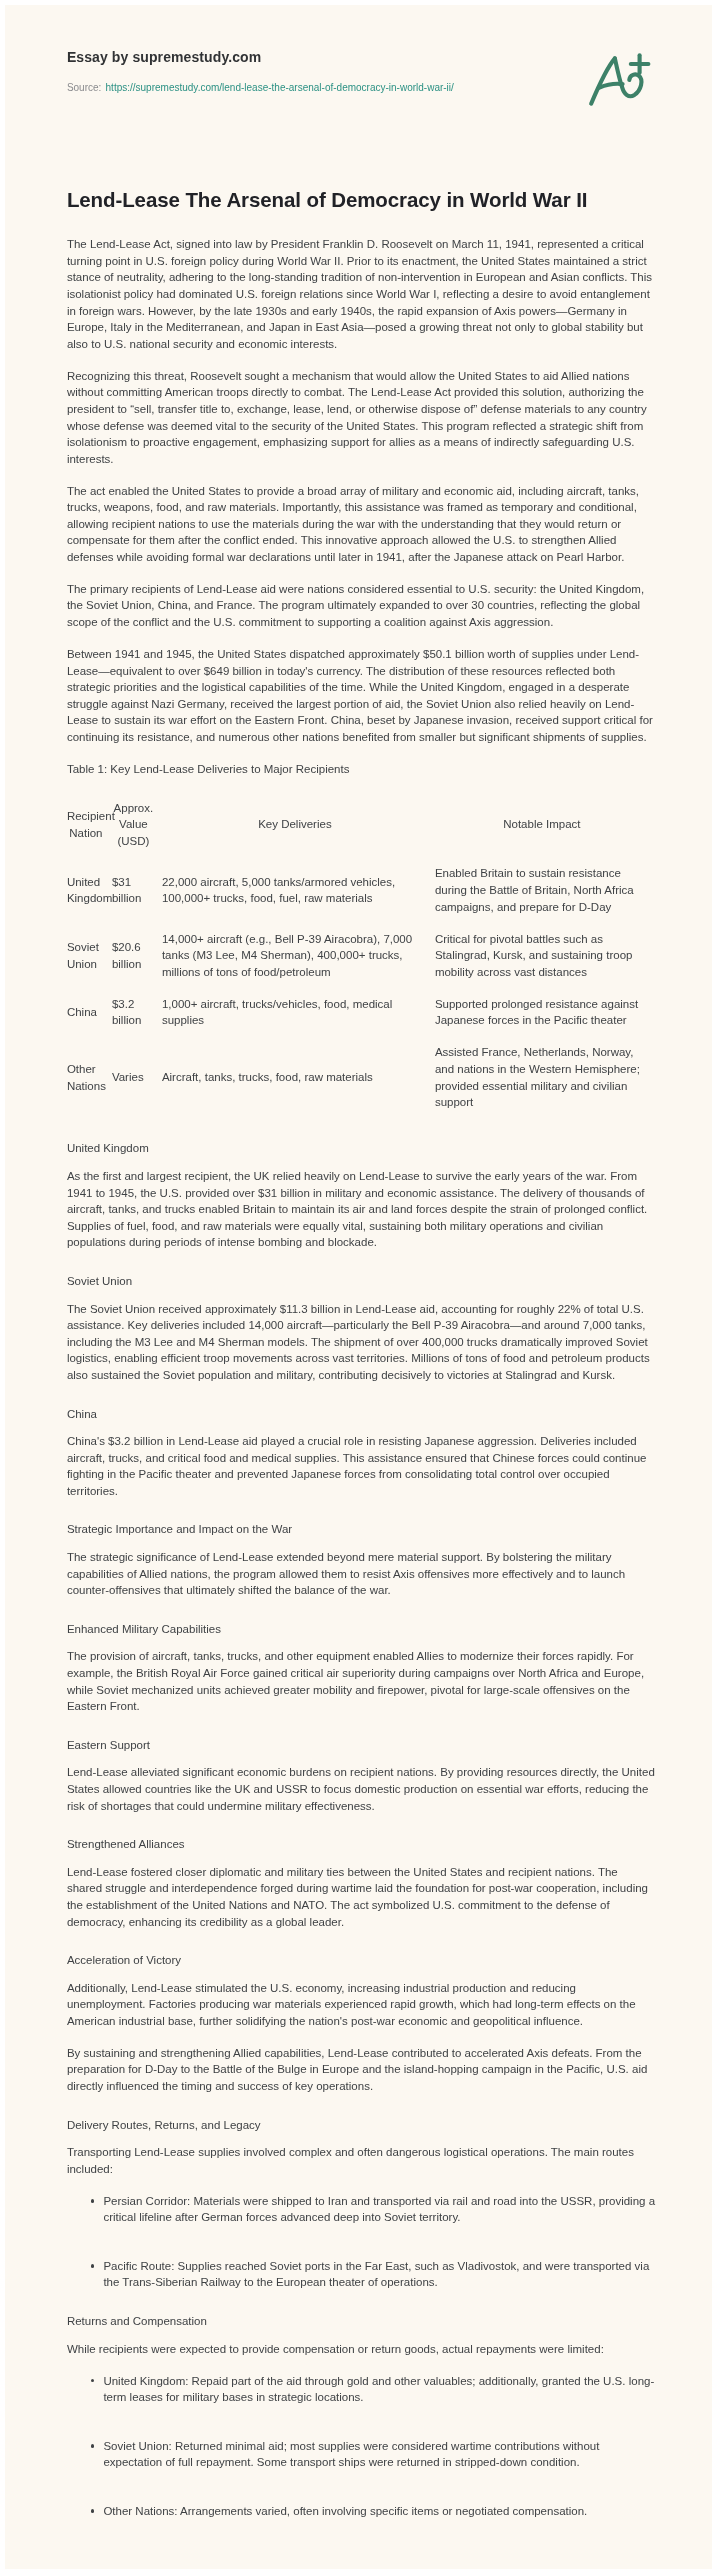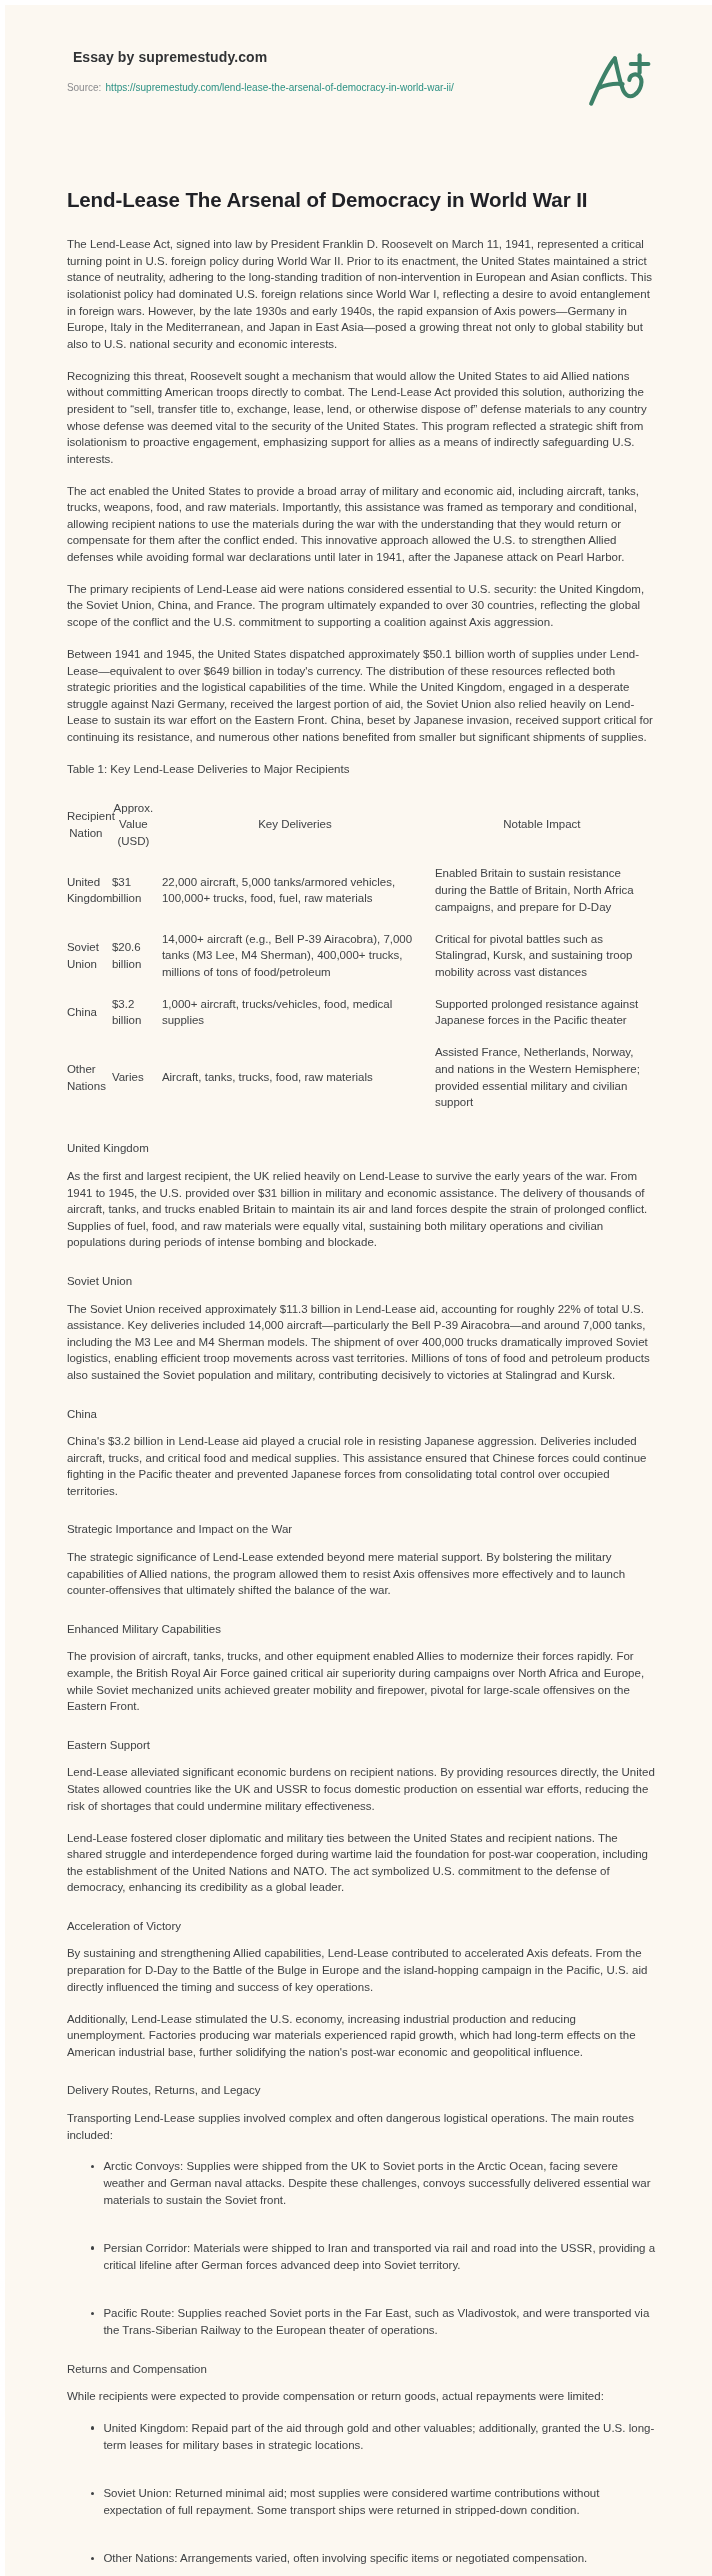--- a/index.html
+++ b/index.html
@@ -12,21 +12,21 @@
     min-height: 2564px;
     margin: 4.9px 0 7px 4.9px;
     background: #fcf8f1;
     padding: 43px 56px 39px 62px;
   }
 
   
   .doc-header { display: flex; justify-content: space-between; align-items: flex-start; }
   .essay-by {
     font-size: 14px; font-weight: 700; color: #313335;
-    line-height: 18px; letter-spacing: 0.1px; margin-left: 6px;
+    line-height: 18px; letter-spacing: 0.1px;
   }
   .source-line { margin-top: 15.3px; font-size: 10px; color: #8a8b8e; line-height: 14px; }
   .source-link { color: #2c9184; text-decoration: none; margin-left: 4.2px; word-break: break-all; }
   .logo-wrap { width: 70px; padding-top: 1.4px; flex: 0 0 auto; }
   .logo-wrap svg { display: block; }
 
   
   h1.article-title {
     font-size: 20.5px; font-weight: 700; color: #212227;
     letter-spacing: -0.1px; line-height: 24px;
@@ -155,30 +155,30 @@
 
   <div class="section-heading">Strategic Importance and Impact on the War</div>
   <p class="body-p">The strategic significance of Lend-Lease extended beyond mere material support. By bolstering the military capabilities of Allied nations, the program allowed them to resist Axis offensives more effectively and to launch counter-offensives that ultimately shifted the balance of the war.</p>
 
   <div class="section-heading">Enhanced Military Capabilities</div>
   <p class="body-p">The provision of aircraft, tanks, trucks, and other equipment enabled Allies to modernize their forces rapidly. For example, the British Royal Air Force gained critical air superiority during campaigns over North Africa and Europe, while Soviet mechanized units achieved greater mobility and firepower, pivotal for large-scale offensives on the Eastern Front.</p>
 
   <div class="section-heading">Eastern Support</div>
   <p class="body-p">Lend-Lease alleviated significant economic burdens on recipient nations. By providing resources directly, the United States allowed countries like the UK and USSR to focus domestic production on essential war efforts, reducing the risk of shortages that could undermine military effectiveness.</p>
 
+  <div class="section-heading">Strengthened Alliances</div>
   <p class="body-p">Lend-Lease fostered closer diplomatic and military ties between the United States and recipient nations. The shared struggle and interdependence forged during wartime laid the foundation for post-war cooperation, including the establishment of the United Nations and NATO. The act symbolized U.S. commitment to the defense of democracy, enhancing its credibility as a global leader.</p>
 
   <div class="section-heading">Acceleration of Victory</div>
+  <p class="body-p">Additionally, Lend-Lease stimulated the U.S. economy, increasing industrial production and reducing unemployment. Factories producing war materials experienced rapid growth, which had long-term effects on the American industrial base, further solidifying the nation's post-war economic and geopolitical influence.</p>
   <p class="body-p">By sustaining and strengthening Allied capabilities, Lend-Lease contributed to accelerated Axis defeats. From the preparation for D-Day to the Battle of the Bulge in Europe and the island-hopping campaign in the Pacific, U.S. aid directly influenced the timing and success of key operations.</p>
-  <p class="body-p">Additionally, Lend-Lease stimulated the U.S. economy, increasing industrial production and reducing unemployment. Factories producing war materials experienced rapid growth, which had long-term effects on the American industrial base, further solidifying the nation's post-war economic and geopolitical influence.</p>
 
   <div class="section-heading">Delivery Routes, Returns, and Legacy</div>
   <p class="body-p">Transporting Lend-Lease supplies involved complex and often dangerous logistical operations. The main routes included:</p>
   <ul class="bullets">
-    <li class="bullet-item">Arctic Convoys: Supplies were shipped from the UK to Soviet ports in the Arctic Ocean, facing severe weather and German naval attacks. Despite these challenges, convoys successfully delivered essential war materials to sustain the Soviet front.</li>
     <li class="bullet-item">Persian Corridor: Materials were shipped to Iran and transported via rail and road into the USSR, providing a critical lifeline after German forces advanced deep into Soviet territory.</li>
     <li class="bullet-item">Pacific Route: Supplies reached Soviet ports in the Far East, such as Vladivostok, and were transported via the Trans-Siberian Railway to the European theater of operations.</li>
   </ul>
 
   <div class="section-heading">Returns and Compensation</div>
   <p class="body-p">While recipients were expected to provide compensation or return goods, actual repayments were limited:</p>
   <ul class="bullets">
     <li class="bullet-item">United Kingdom: Repaid part of the aid through gold and other valuables; additionally, granted the U.S. long-term leases for military bases in strategic locations.</li>
     <li class="bullet-item">Soviet Union: Returned minimal aid; most supplies were considered wartime contributions without expectation of full repayment. Some transport ships were returned in stripped-down condition.</li>
     <li class="bullet-item">Other Nations: Arrangements varied, often involving specific items or negotiated compensation.</li>

